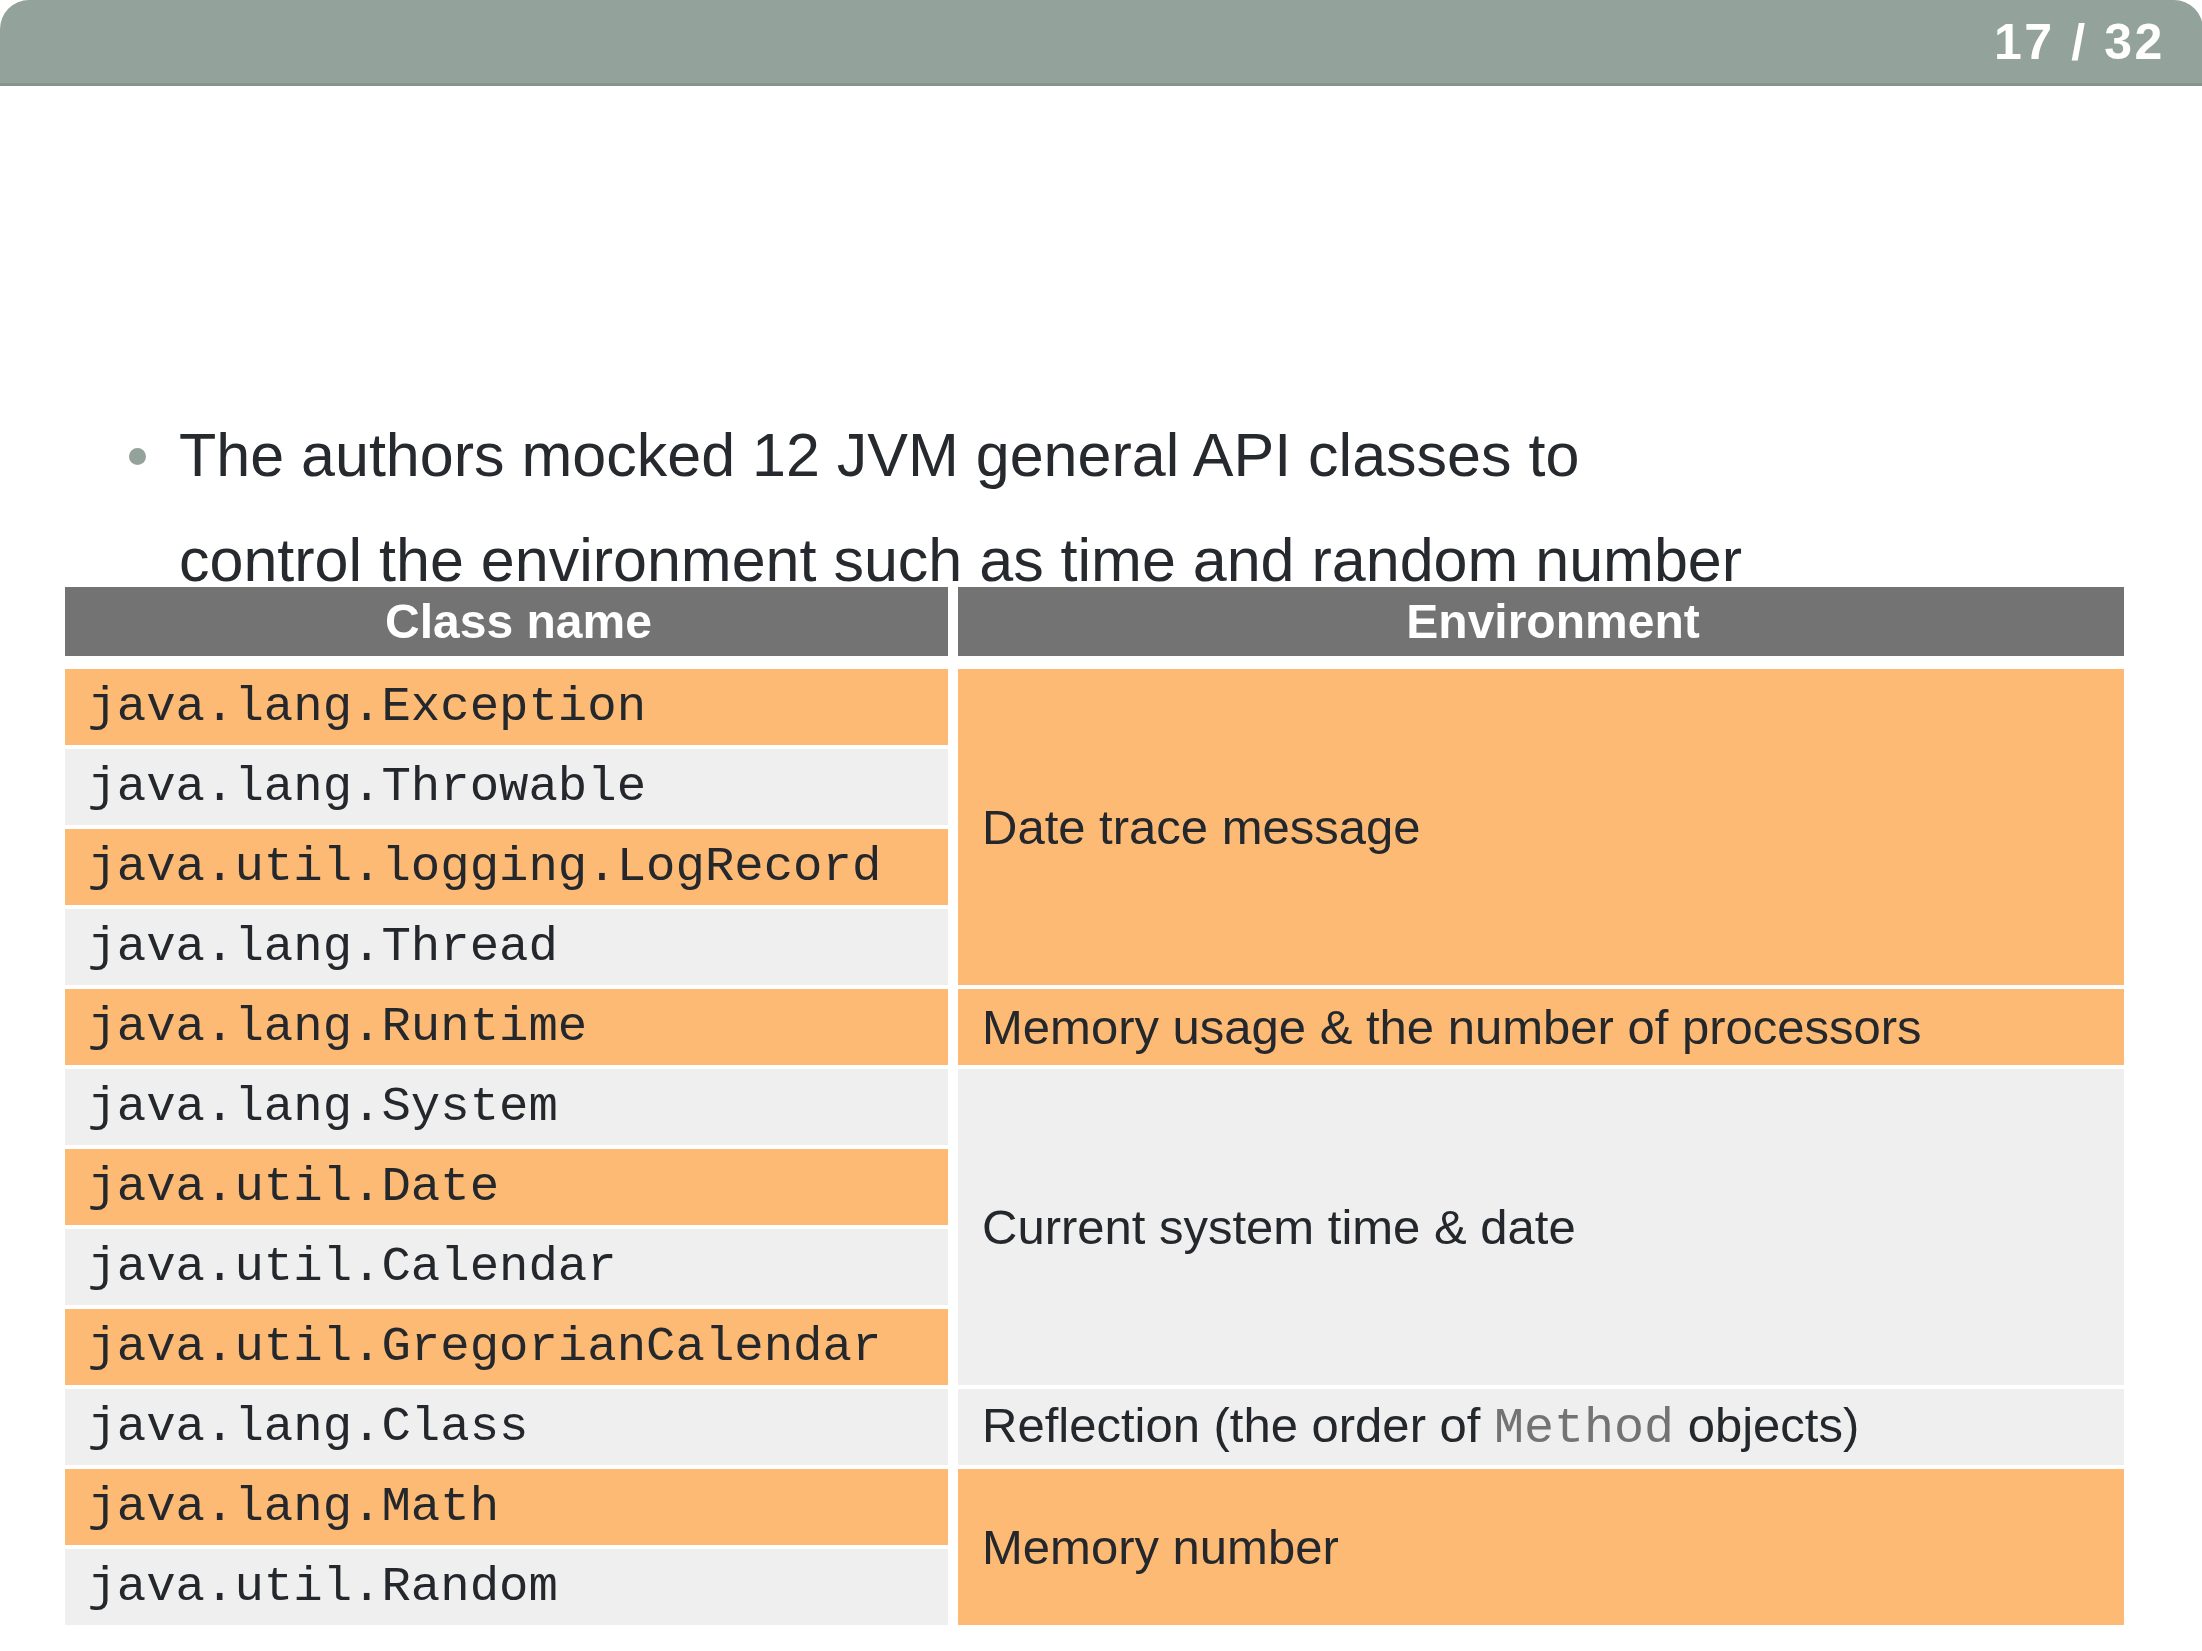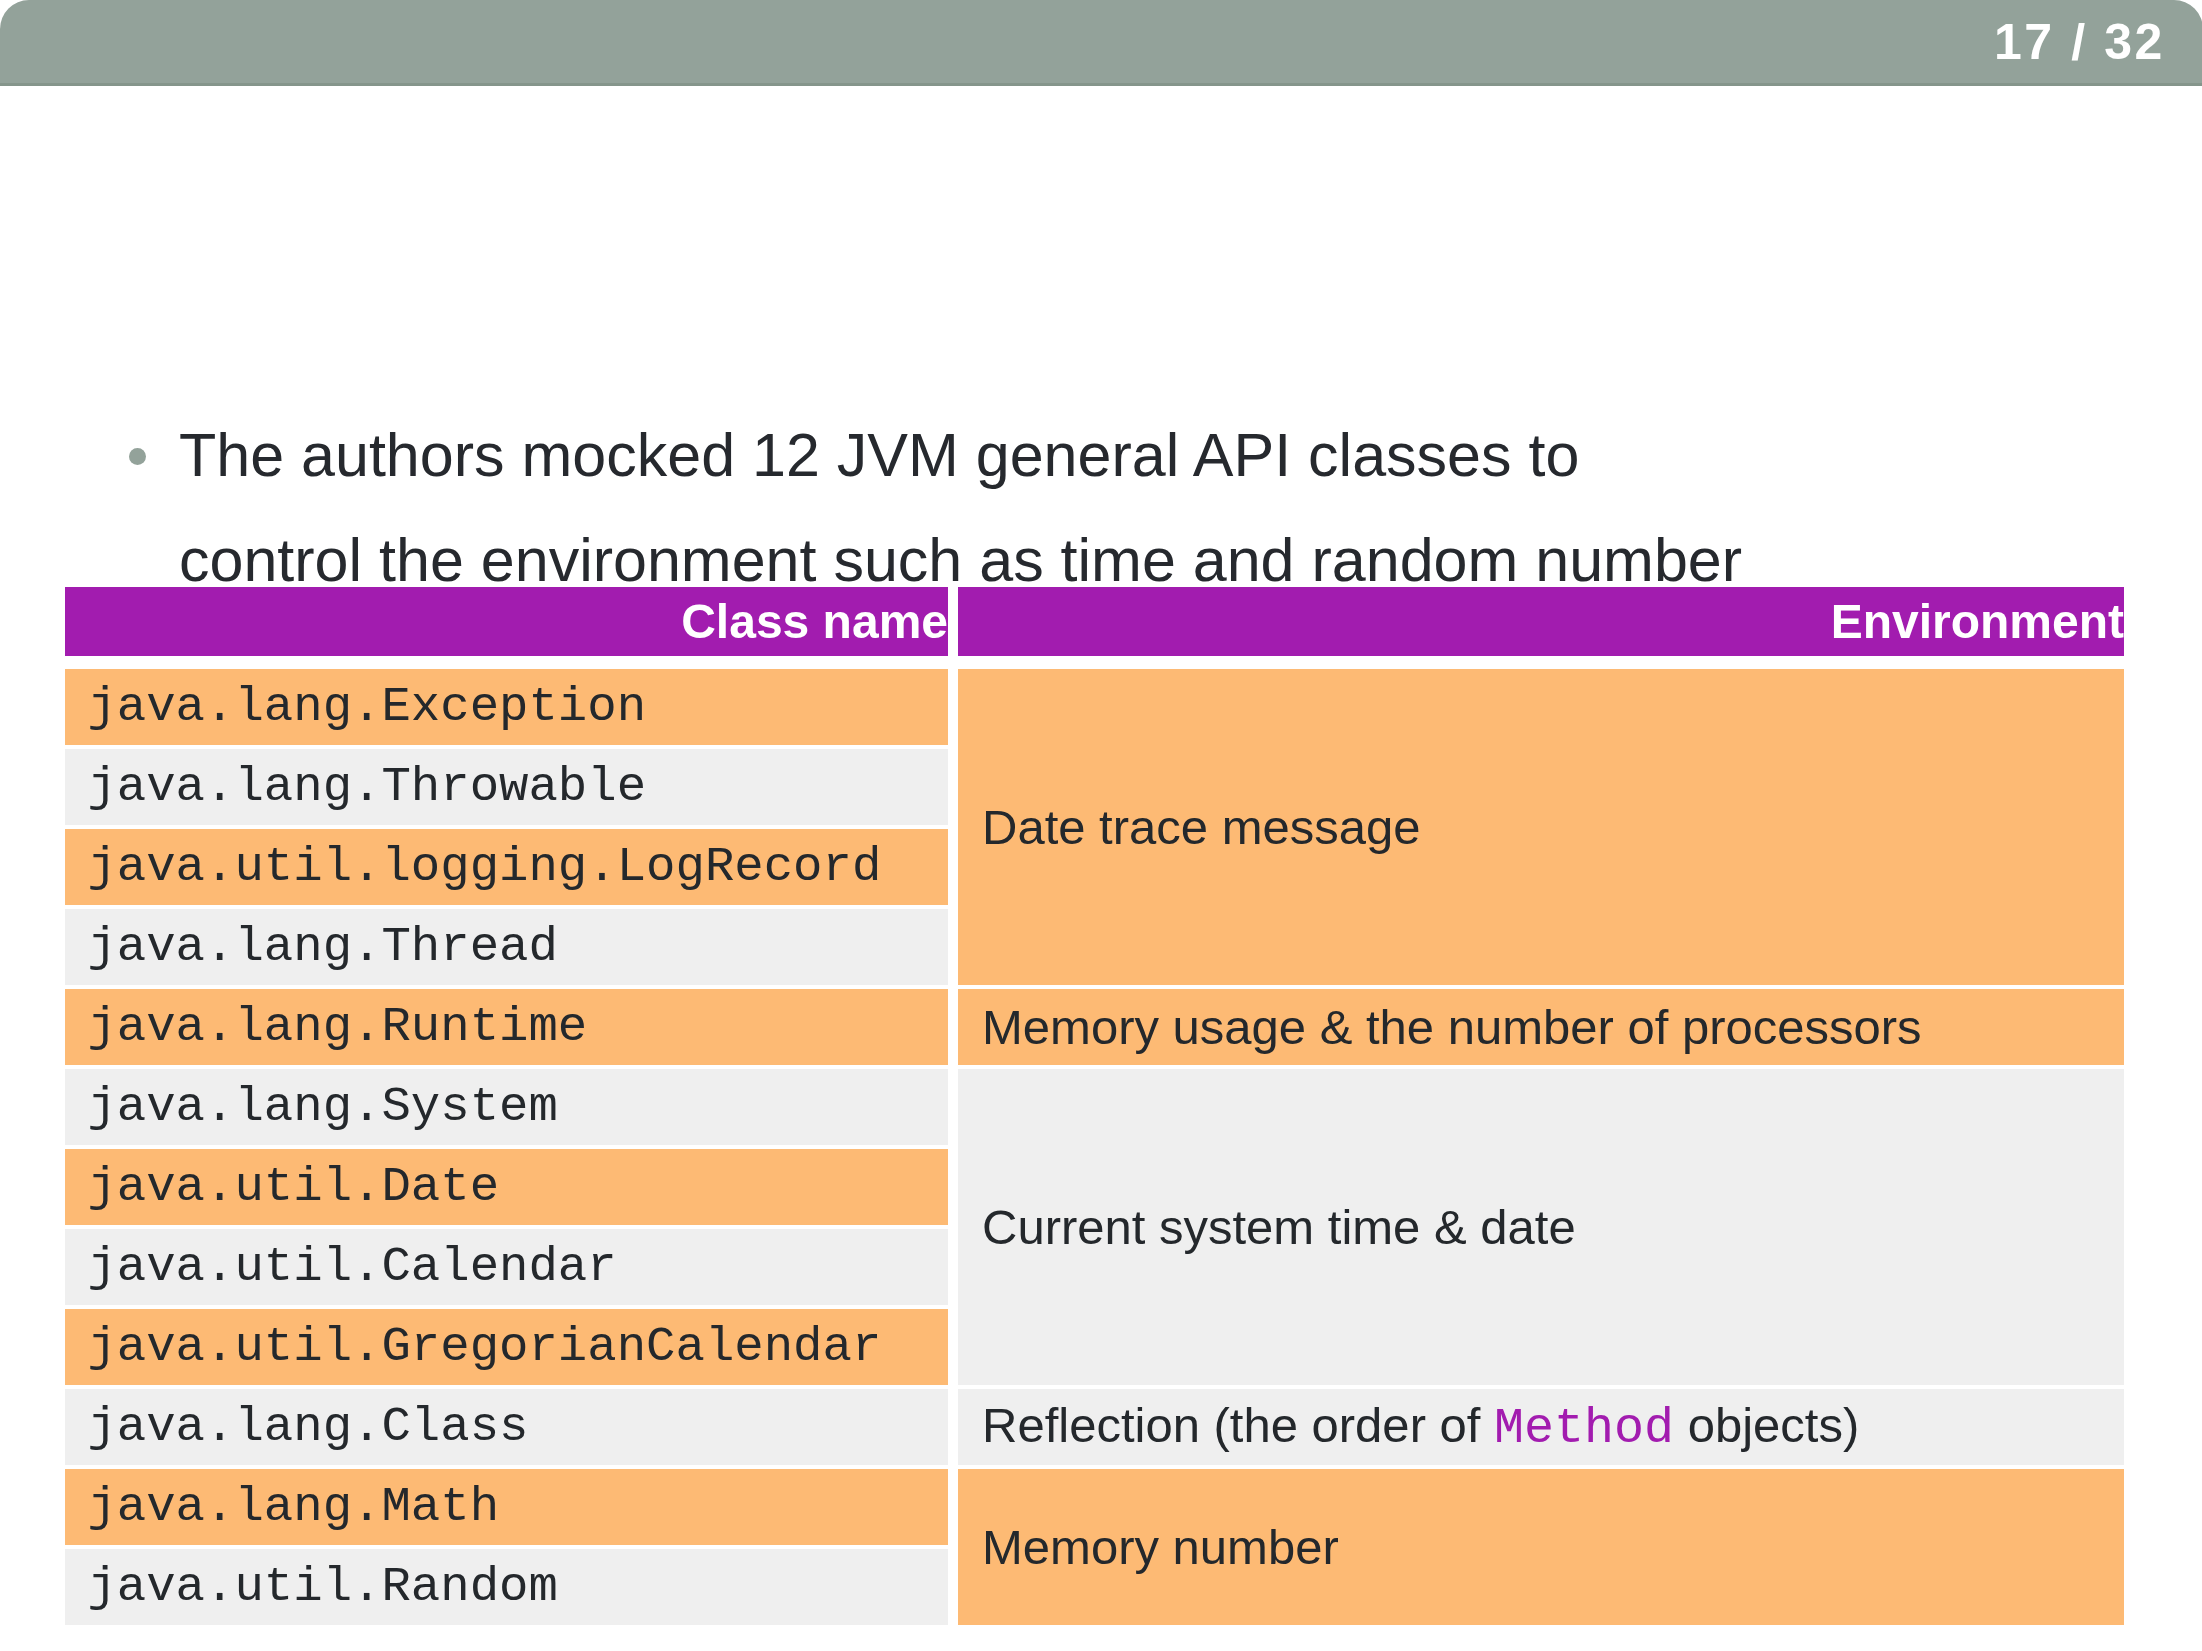--- a/index.html
+++ b/index.html
@@ -73,25 +73,25 @@
 
   
   .jvm-table {
     position: absolute;
     left: 65px;
     top: 587px;
     border-collapse: collapse;
     table-layout: fixed;
   }
   .jvm-table th {
-    background: #a21caf;
+    background: #737373;
     color: #ffffff;
     font-size: 48px;
     font-weight: bold;
-    text-align: right;
+    text-align: center;
     height: 69px;
     padding: 0 0 0 24px;
     border-bottom: 13.8px solid #ffffff;
     vertical-align: middle;
   }
   .jvm-table th.class-col { border-right: 10.3px solid #ffffff; }
   .jvm-table td {
     height: 76px;
     padding: 0 0 0 24px;
     border-bottom: 4.3px solid #ffffff;
@@ -105,21 +105,21 @@
     color: #3f4347;
     border-right: 10.3px solid #ffffff;
     padding-left: 22.4px !important;
     white-space: nowrap;
   }
   .dark  { background: #fdba74; }
   .light { background: #efefef; }
   .mono-inline {
     font-family: "Liberation Mono", monospace;
     font-size: 50px;
-    color: #a21caf;
+    color: #737373;
   }
 </style>
 </head>
 <body>
 
 <div class="slide">
 
   <div class="top-bar">
     <div class="page-number">17 / 32</div>
   </div>

